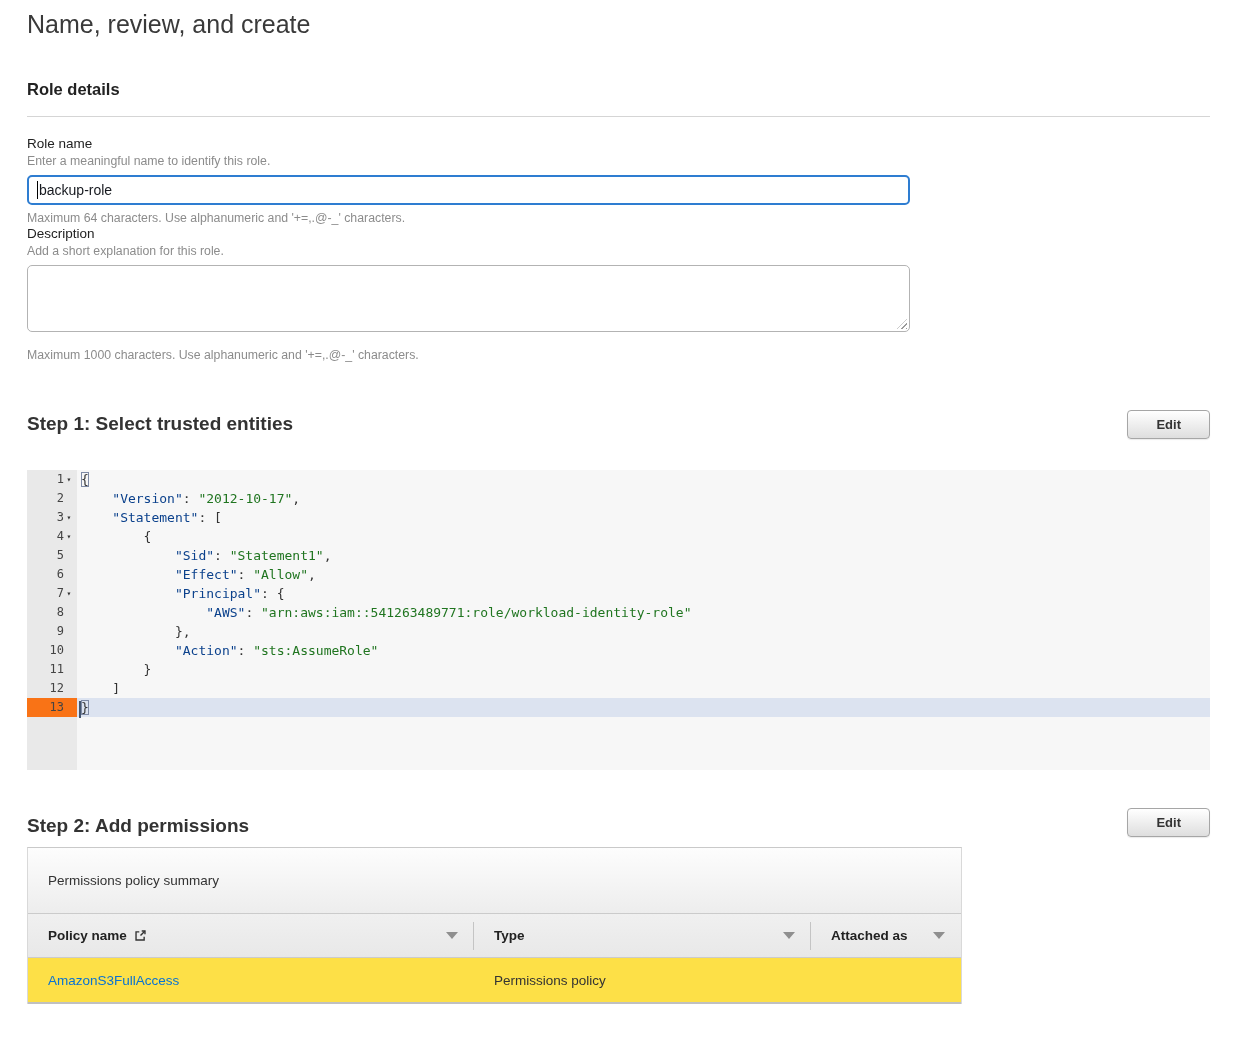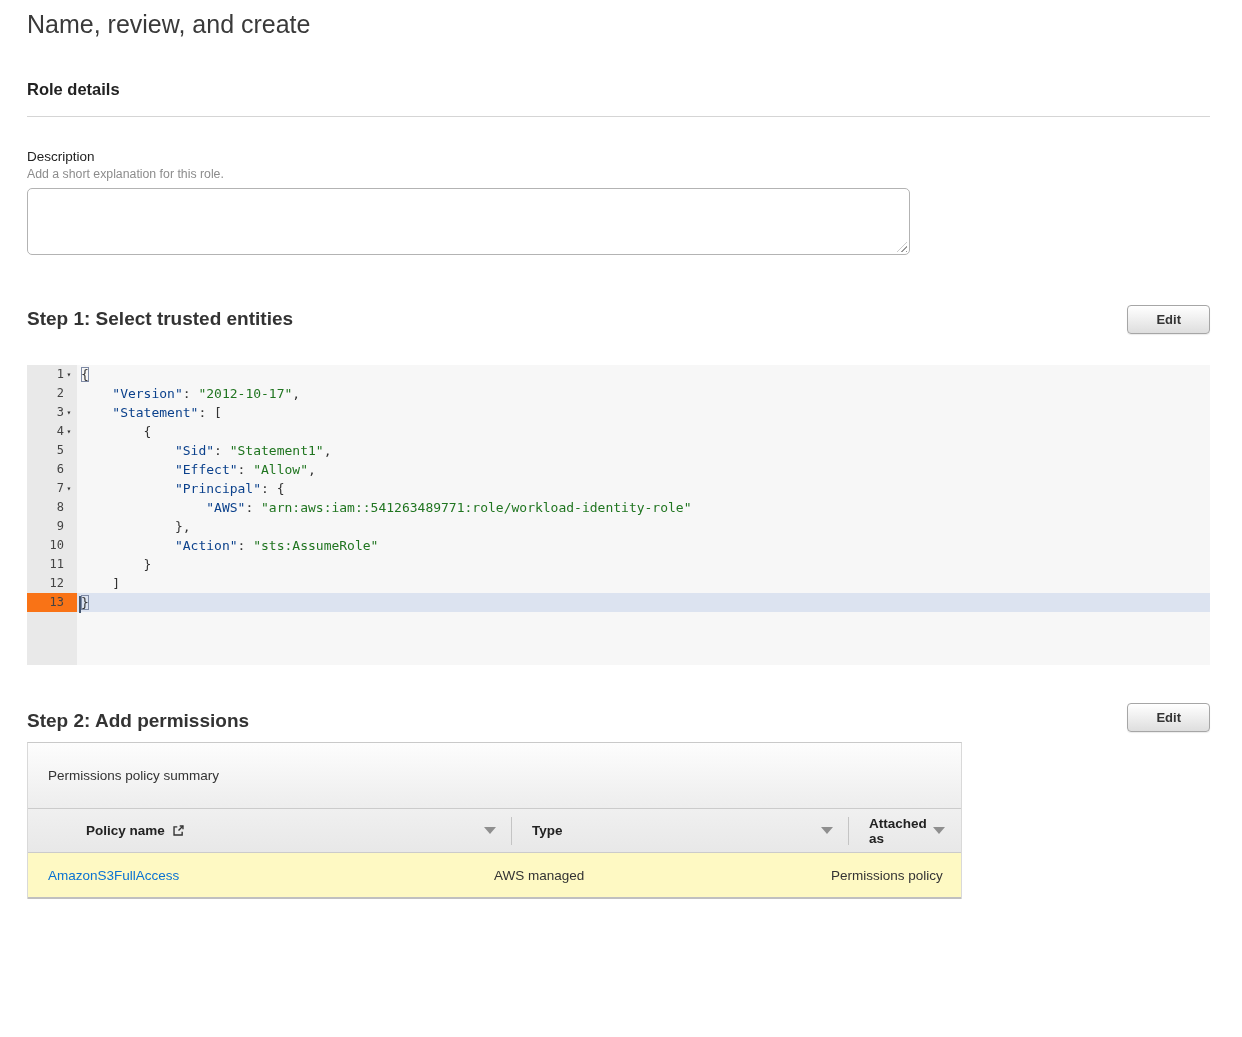--- a/index.html
+++ b/index.html
@@ -138,21 +138,20 @@
     background: linear-gradient(#fdfdfd, #ededed);
     border-bottom: 1px solid #cbcbcb;
     display: flex; align-items: center;
     padding-left: 20px;
     font-size: 13.5px; color: #333;
   }
   .thead {
     display: flex; height: 44px;
     background: linear-gradient(#f0f0f0, #e8e8e8);
     border-bottom: 1px solid #cbcbcb;
-    padding-left: 38px;
   }
   .th {
     position: relative;
     display: flex; align-items: center;
     padding: 0 16px 0 20px;
     font-size: 13.5px; font-weight: 700; color: #222;
   }
   .th .ext-icon { margin-left: 7px; display: inline-flex; }
   .th .tri {
     margin-left: auto;
@@ -163,48 +162,58 @@
   }
   .th:not(:last-child)::after {
     content: ""; position: absolute; right: 0; top: 8px;
     width: 1px; height: 28px; background: #c4c4c4;
   }
   .c1 { width: 446px; flex: 0 0 446px; }
   .c2 { width: 337px; flex: 0 0 337px; gap: 16px; }
   .c3 { flex: 1; }
   .trow {
     display: flex; height: 46px;
-    background: #fef9c3;
+    background: #fde047;
     border-bottom: 2px solid #c0c0c0;
   }
   .td {
     display: flex; align-items: center;
     padding: 0 16px 0 20px;
     font-size: 13.5px; color: #333;
   }
   .td.link { color: #0972d3; cursor: pointer; }
 </style>
 </head>
 <body>
 
 <div class="container">
 
   <h1 class="page-title">Name, review, and create</h1>
 
   <h2 class="section-heading">Role details</h2>
   <hr class="divider">
 
-
-  <div class="field" style="margin-top: 32px;">
+  <div class="field">
+    <div class="field-label">Role name</div>
+    <div class="field-hint">Enter a meaningful name to identify this role.</div>
+    <div class="input-wrap">
+      <input class="text-input" value="backup-role" style="">
+      <div class="fake-caret"></div>
+    </div>
+    <div class="constraint">Maximum 64 characters. Use alphanumeric and '+=,.@-_' characters.</div>
+  </div>
+
+  <div class="field" style="">
     <div class="field-label" style="margin-top:0;">Description</div>
     <div class="field-hint">Add a short explanation for this role.</div>
     <div class="textarea-wrap">
       <textarea class="textarea" value="" style=""></textarea>
       <div class="resize-grip"></div>
     </div>
+    <div class="constraint desc-constraint">Maximum 1000 characters. Use alphanumeric and '+=,.@-_' characters.</div>
   </div>
 
   <div class="step-row">
     <div class="step-heading">Step 1: Select trusted entities</div>
     <button class="edit-btn">Edit</button>
   </div>
 
   <div class="editor">
     <div id="ed-lines">
         <div class="ed-row">
@@ -329,19 +338,18 @@
         <span class="tri"></span>
       </div>
       <div class="th c3">
         <span>Attached as</span>
         <span class="tri"></span>
       </div>
     </div>
     <div id="tbody">
         <div class="trow">
           <div class="td c1 link">AmazonS3FullAccess</div>
-          <div class="td c2">AWS managed</div>
           <div class="td c3">Permissions policy</div>
         </div>
       </div>
   </div>
 
 </div>
 
 </body></html>

